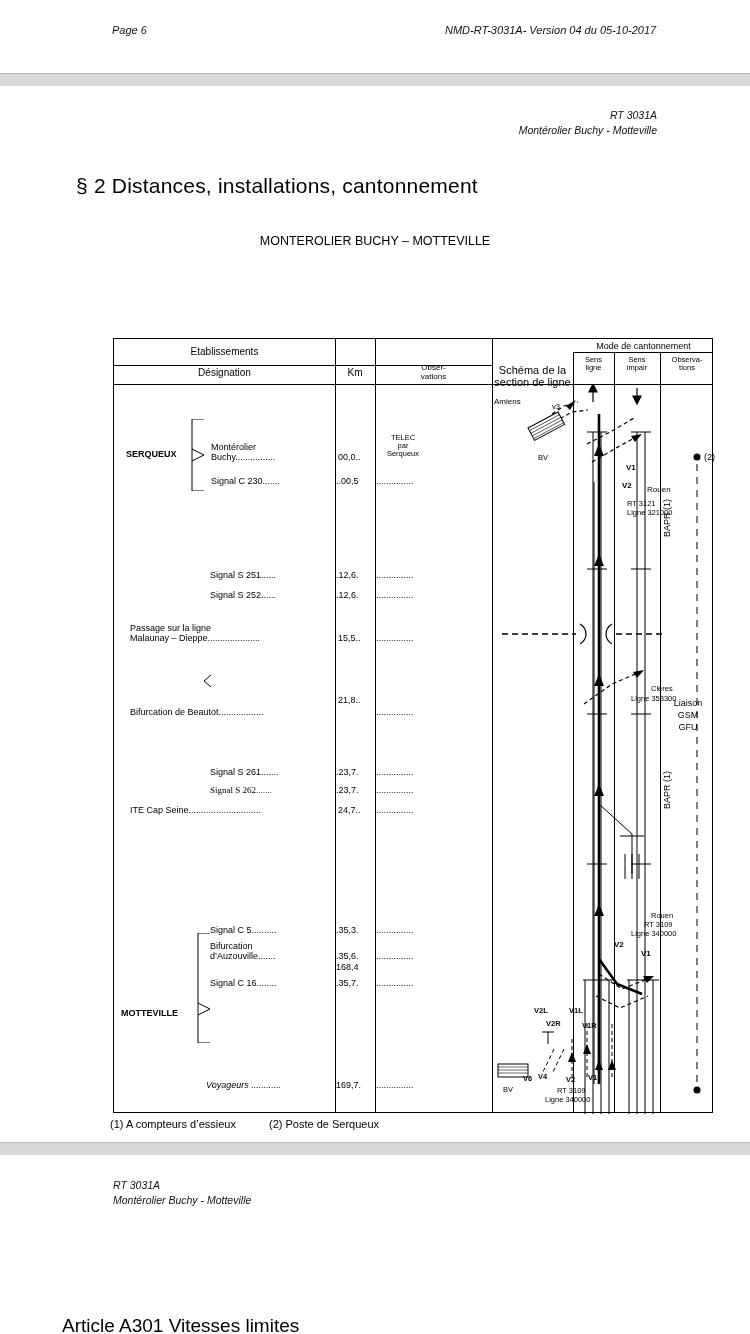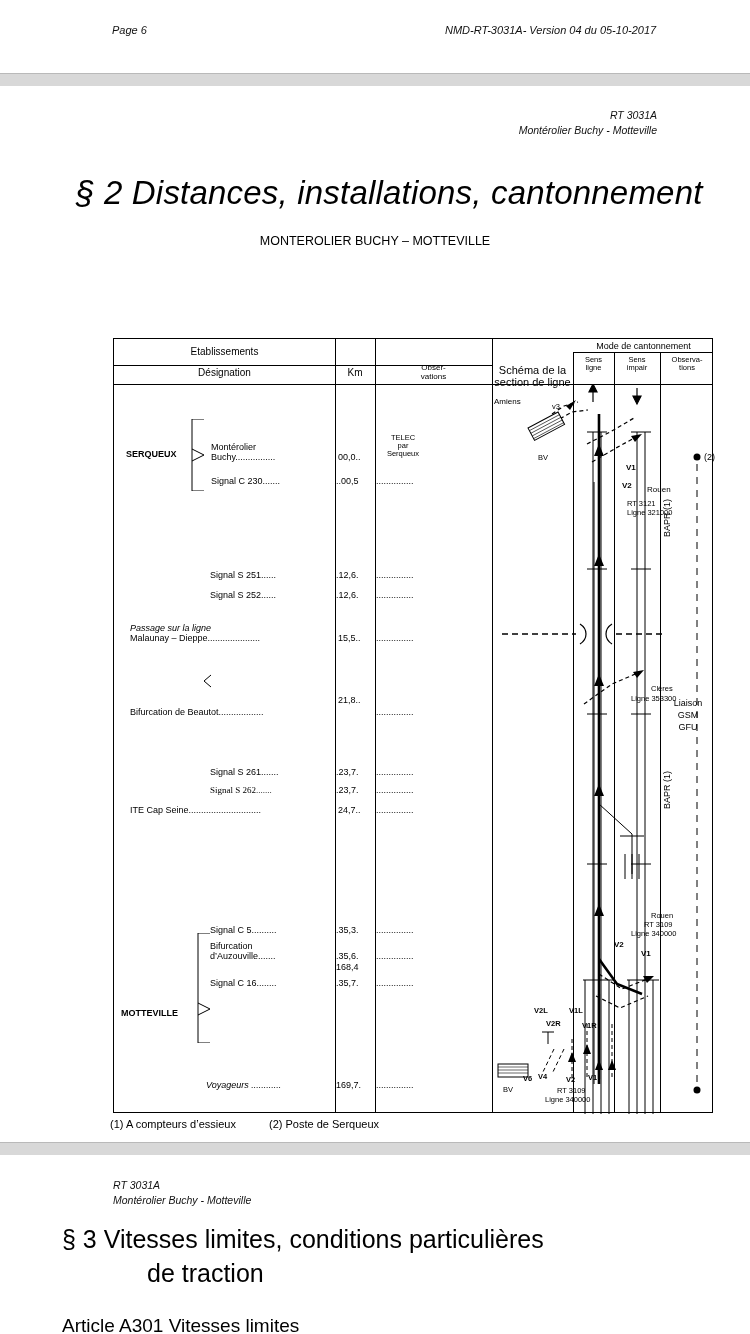--- a/index.html
+++ b/index.html
@@ -63,24 +63,23 @@
     text-align: right;
     font-size: 10.5px;
     font-style: italic;
     line-height: 1.45;
     color: #111;
   }
   .sec-title {
     position: absolute;
     left: 76px;
     top: 88px;
-    font-size: 33px;
+    font-size: 21px;
     color: #000;
     letter-spacing: .2px;
-    font-style: italic;
   }
   .diagram-title {
     position: absolute;
     top: 148px;
     left: 0;
     width: 750px;
     text-align: center;
     font-size: 12.5px;
     color: #000;
   }
@@ -281,21 +280,21 @@
       <div class="t s9 dots" style="left:262px;top:137px;">...............</div>
 
       <div class="t s9" style="left:96px;top:231px;">Signal S 251......</div>
       <div class="t s9" style="left:222px;top:231px;">.12,6.</div>
       <div class="t s9 dots" style="left:262px;top:231px;">...............</div>
 
       <div class="t s9" style="left:96px;top:251px;">Signal S 252......</div>
       <div class="t s9" style="left:222px;top:251px;">.12,6.</div>
       <div class="t s9 dots" style="left:262px;top:251px;">...............</div>
 
-      <div class="t s9" style="left:16px;top:284px;font-style:italic;">Passage sur la ligne</div>
+      <div class="t s9" style="left:16px;top:284px;">Passage sur la ligne</div>
       <div class="t s9" style="left:16px;top:294px;">Malaunay – Dieppe.....................</div>
       <div class="t s9" style="left:224px;top:294px;">15,5..</div>
       <div class="t s9 dots" style="left:262px;top:294px;">...............</div>
 
       <div class="t s9" style="left:16px;top:368px;">Bifurcation de Beautot..................</div>
       <div class="t s9" style="left:224px;top:356px;">21,8..</div>
       <div class="t s9 dots" style="left:262px;top:368px;">...............</div>
 
       <div class="t s9" style="left:96px;top:428px;">Signal S 261.......</div>
       <div class="t s9" style="left:222px;top:428px;">.23,7.</div>
@@ -483,21 +482,17 @@
     </div>
   </div>
 
   <div class="gap"></div>
 
   <div class="sheet sheet-bottom">
     <div class="rt-head2">
       <div>RT 3031A</div>
       <div>Montérolier Buchy - Motteville</div>
     </div>
-    <div class="sec-title3">
-      <span>§ 3 Vitesses limites, conditions particulières</span>
-      <span class="l2">de traction</span>
-    </div>
     <div class="article">Article A301 Vitesses limites</div>
 
   </div>
 
 </div>
 
 </body></html>

